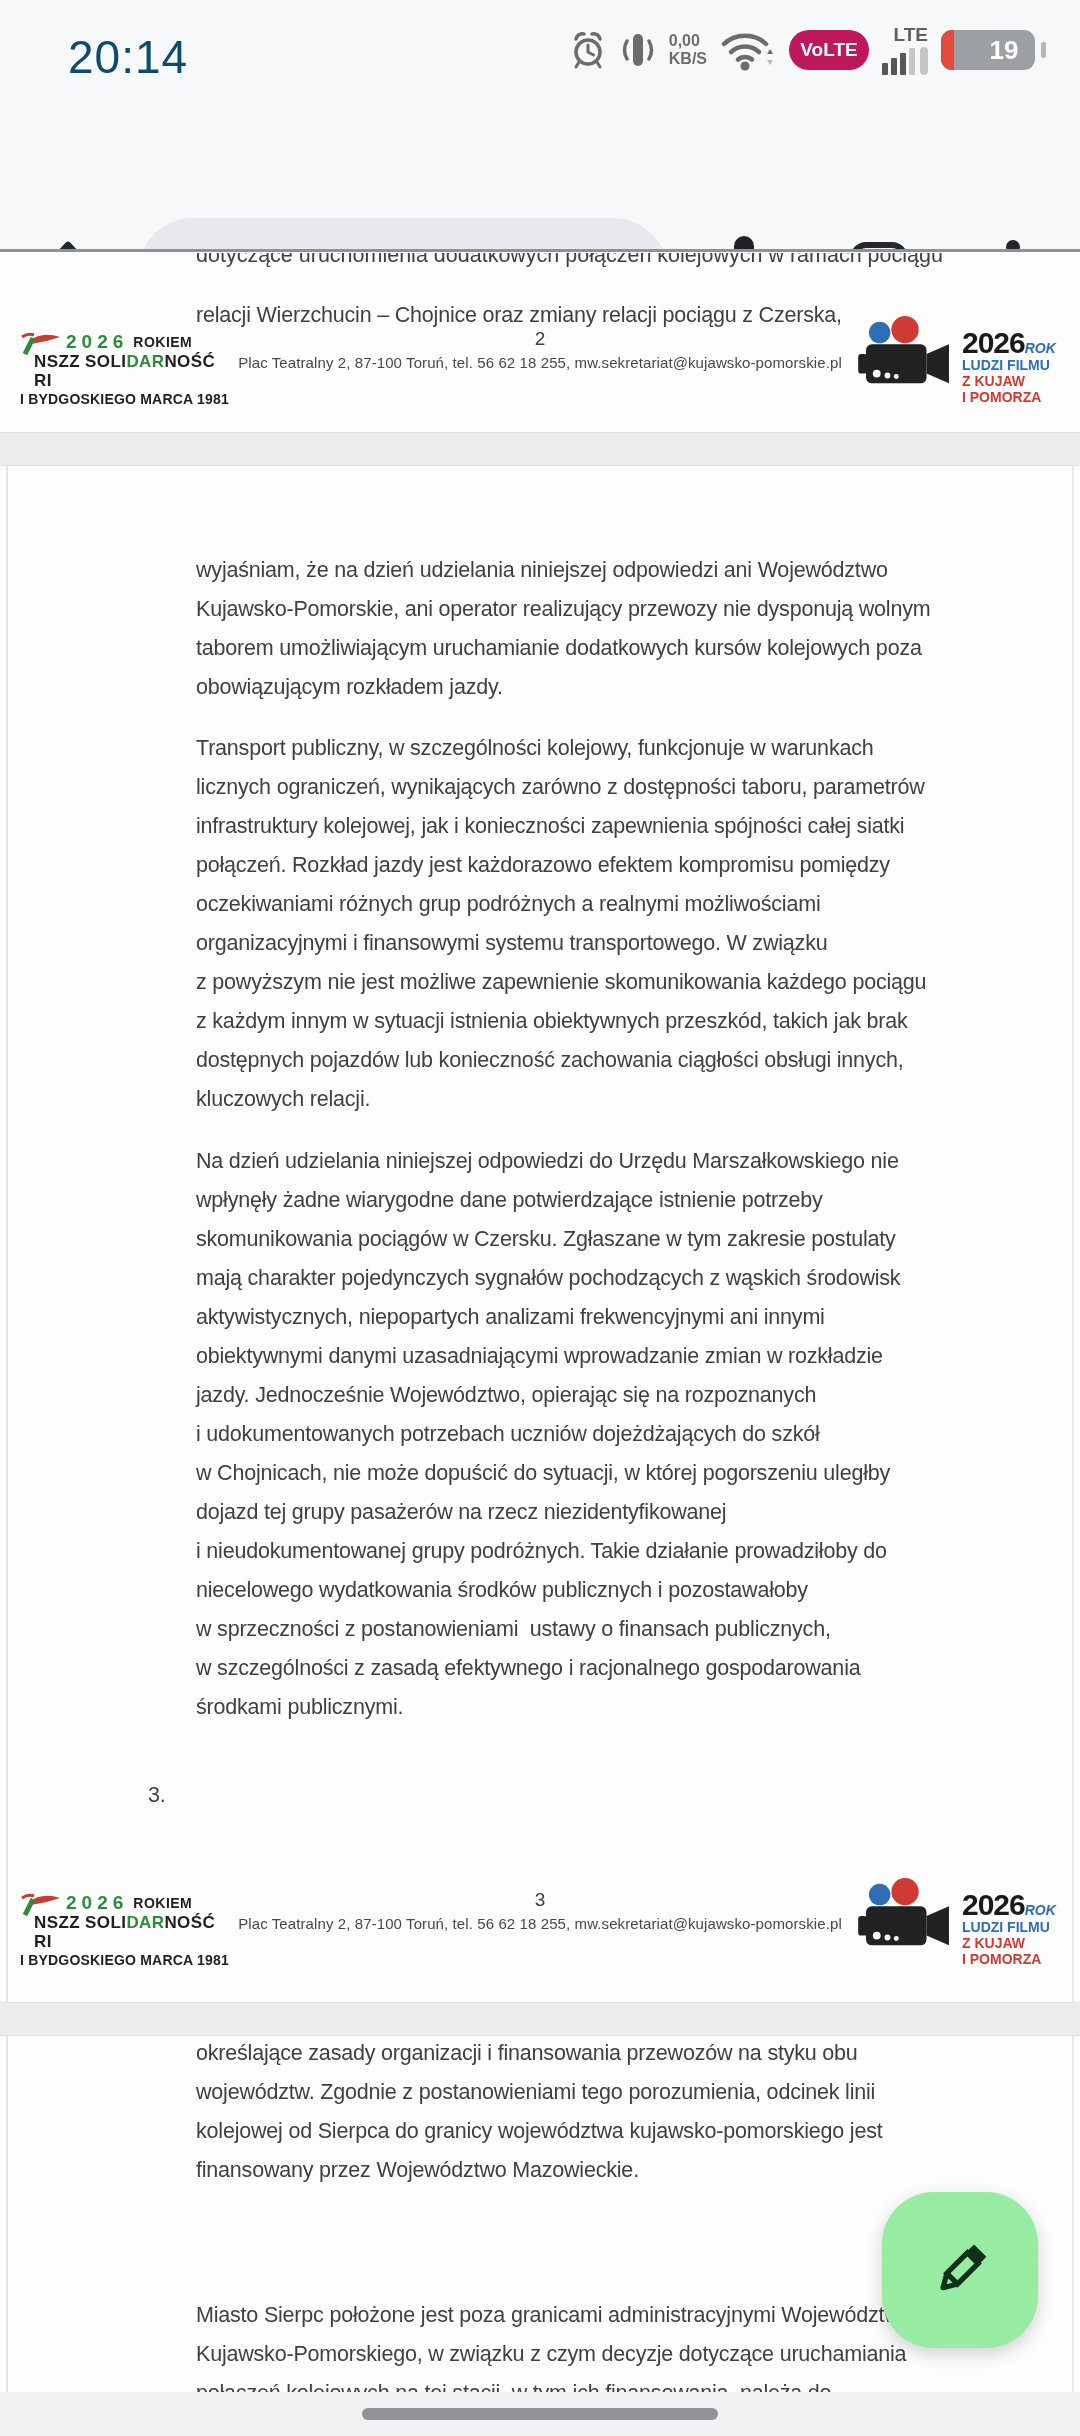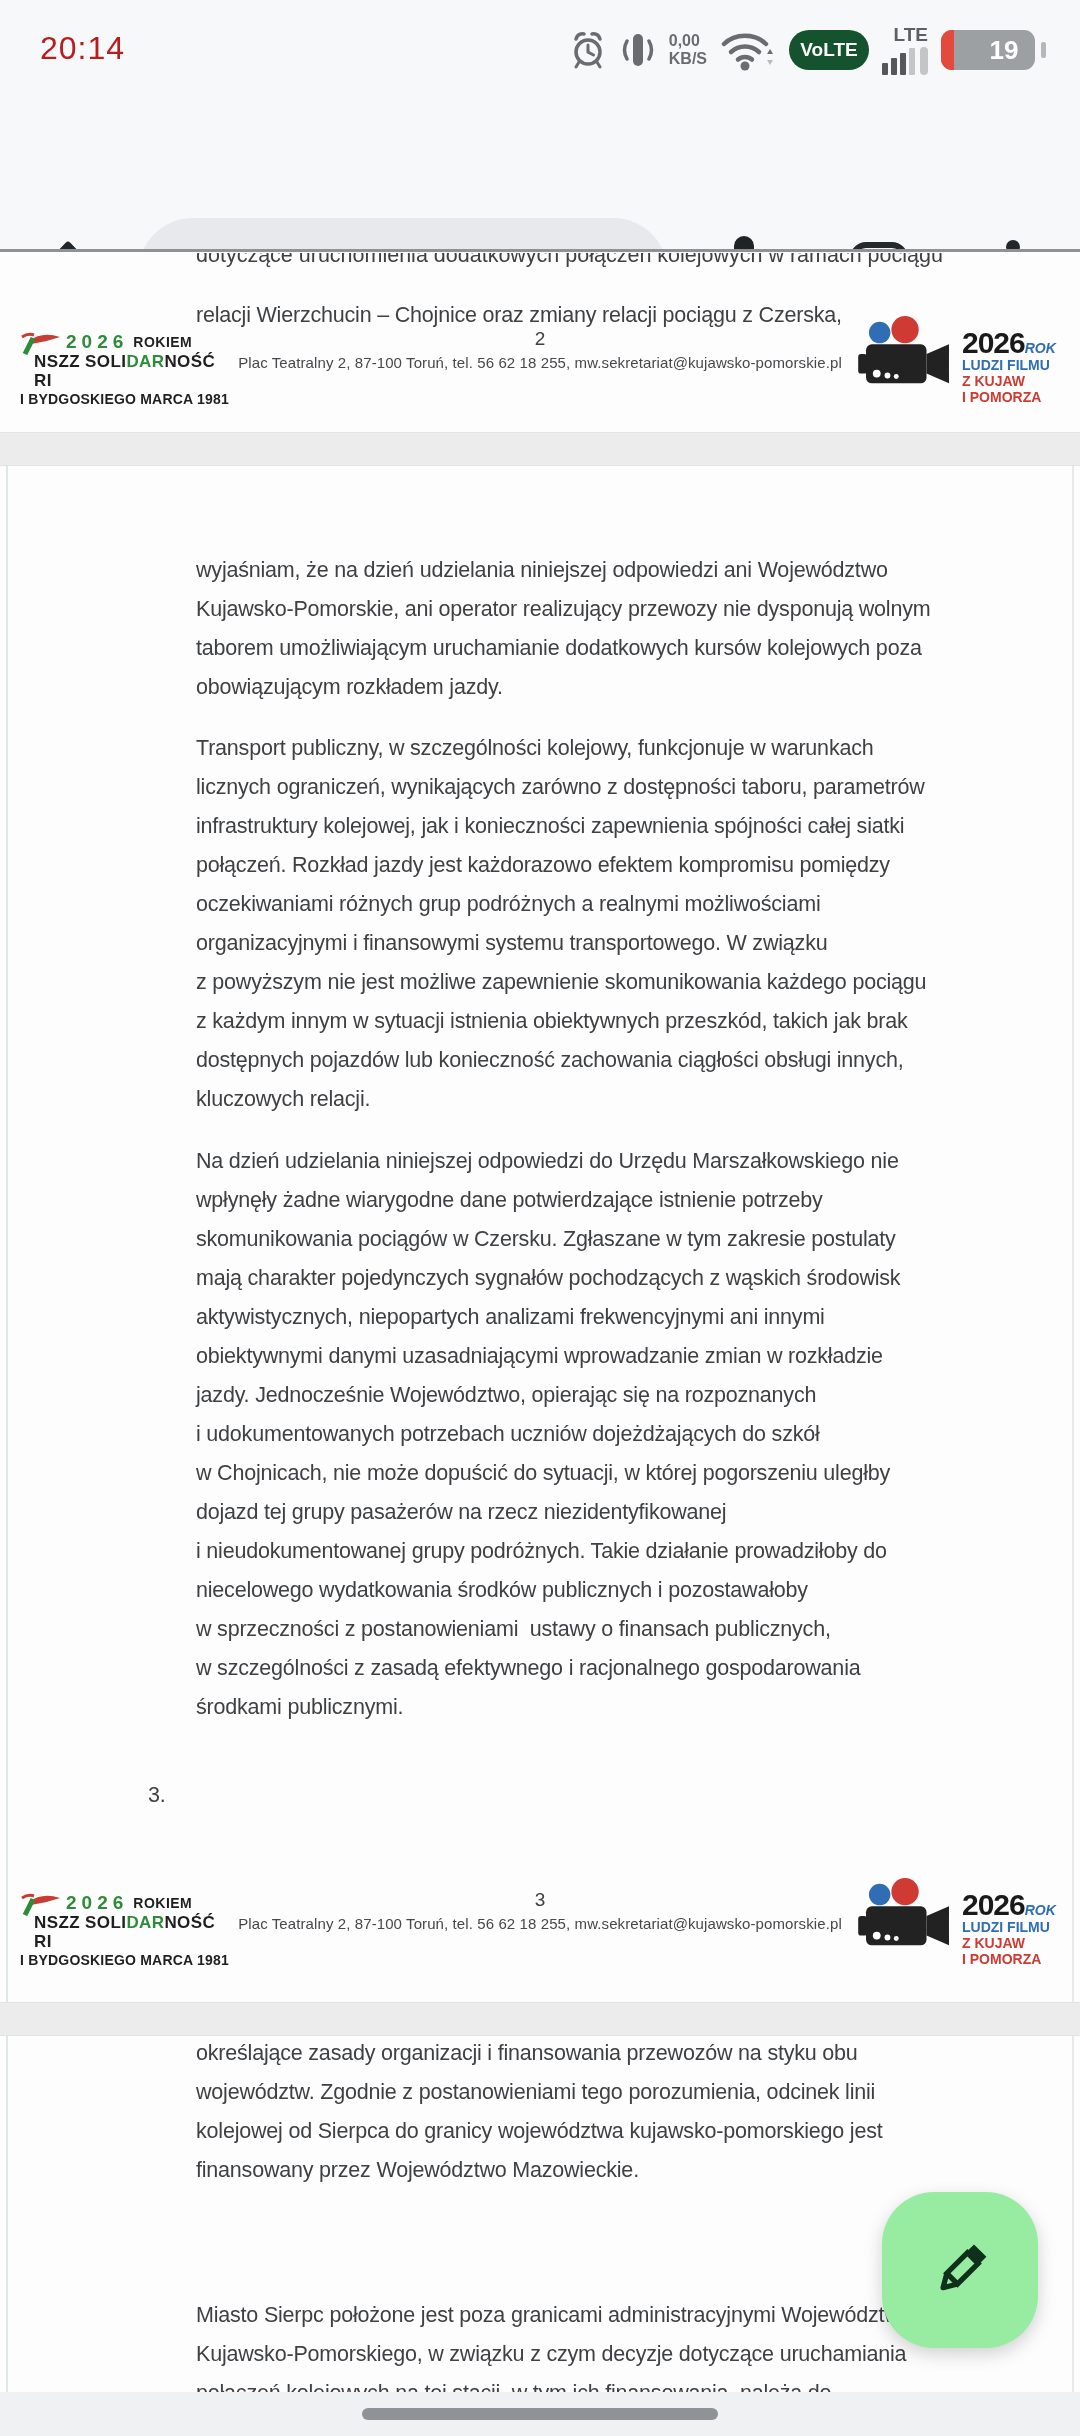--- a/index.html
+++ b/index.html
@@ -1,23 +1,23 @@
 <!DOCTYPE html>
 <html><head>
 <meta charset="utf-8">
 <style>
   html,body{margin:0;padding:0;background:#222;}
   .screen{position:relative;width:1080px;height:2436px;background:#fdfdfd;overflow:hidden;
           font-family:"Liberation Sans",sans-serif;}
   
   .statusbar{position:absolute;left:0;top:0;width:1080px;height:100px;background:#f7f8f9;}
-  .time{position:absolute;left:40px;top:30px;font-size:32px;color:#b91c1c;letter-spacing:1px;}
+  .time{position:absolute;left:68px;top:30px;font-size:46px;color:#0c4a6e;letter-spacing:1px;}
   .sicons{position:absolute;right:34px;top:0;height:100px;display:flex;align-items:center;gap:13px;}
   .kbps{font-size:16px;font-weight:bold;line-height:18px;color:#6a6d70;text-align:left;}
-  .volte{width:80px;height:40px;border-radius:20px;background:#14532d;color:#fff;
+  .volte{width:80px;height:40px;border-radius:20px;background:#be185d;color:#fff;
          font-size:19px;font-weight:bold;display:flex;align-items:center;justify-content:center;}
   .lte{display:flex;flex-direction:column;align-items:flex-end;}
   .lte .lbl{font-size:19px;font-weight:bold;color:#5c5f63;line-height:19px;margin-left:2px;}
   .bars{display:flex;align-items:flex-end;gap:3px;margin-top:3px;}
   .bars i{display:block;width:6px;background:#55585b;border-radius:1px;}
   .bars i.dim{background:#c3c5c7;}
   .sim2{width:8px;height:28px;border-radius:4px;background:#c3c5c7;margin-left:2px;}
   .battery{position:relative;width:62px;height:40px;border-radius:11px;background:#9da0a3;overflow:hidden;
            display:flex;align-items:center;justify-content:center;padding-left:32px;}
   .battery .red{position:absolute;left:0;top:0;bottom:0;width:13px;background:#e4493d;}

